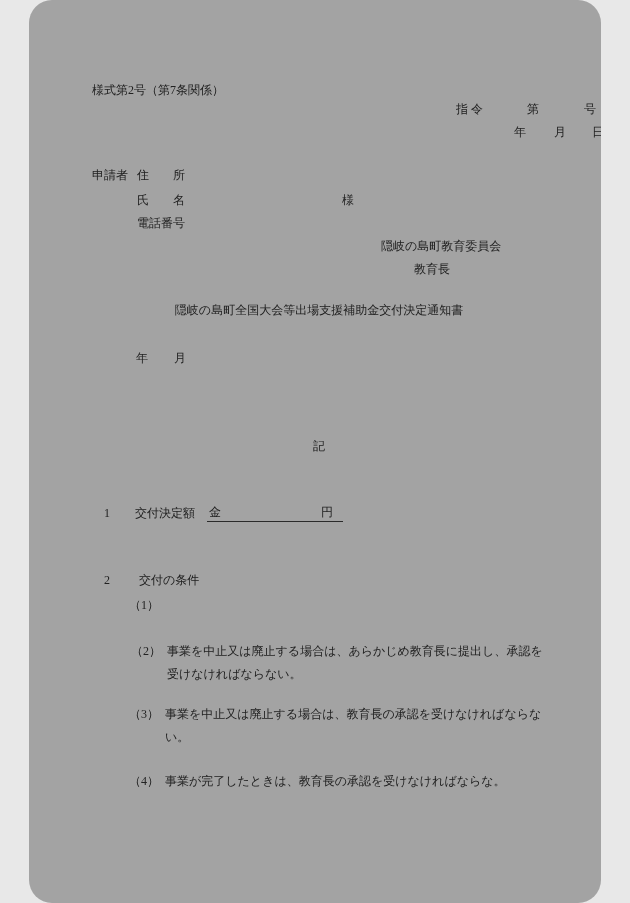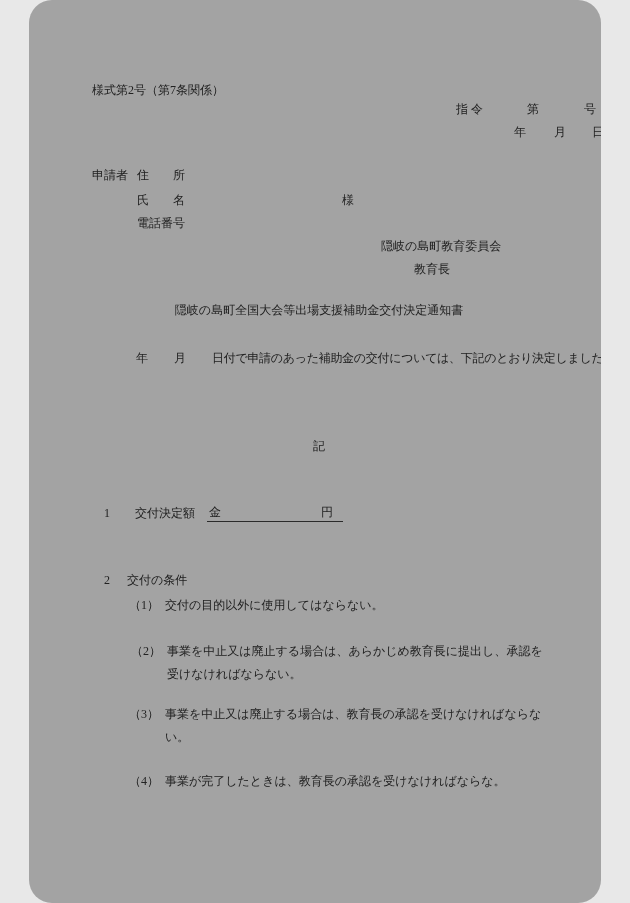--- a/index.html
+++ b/index.html
@@ -42,36 +42,34 @@
   <div class="abs" style="left:313px;top:194px">様</div>
   <div class="abs" style="left:108px;top:217px">電話番号</div>
 
   <div class="abs" style="left:352px;top:240px">隠岐の島町教育委員会</div>
   <div class="abs" style="left:385px;top:263px">教育長</div>
 
   <div class="abs center" style="top:304px">隠岐の島町全国大会等出場支援補助金交付決定通知書</div>
 
   <div class="abs" style="left:107px;top:352px">年</div>
   <div class="abs" style="left:145px;top:352px">月</div>
-  <div class="abs body-line" style="left:183px;top:352px">日付で申請のあった補助金の交付については、下記のとおり決定しました</div>
 
   <div class="abs center" style="top:440px">記</div>
 
   <div class="abs" style="left:75px;top:507px">1</div>
   <div class="abs" style="left:106px;top:507px">交付決定額</div>
   <div class="abs amount-field" style="left:178px;top:505px;width:136px">
     <span class="amt-pre">金</span>
     <span class="amt-suf">円</span>
   </div>
 
   <div class="abs" style="left:75px;top:574px">2</div>
-  <div class="abs" style="left:98px;top:574px">交付の条件</div>
+  <div class="abs" style="left:110px;top:574px">交付の条件</div>
 
   <div class="abs" style="left:100px;top:599px">（1）</div>
-  <div class="abs" style="left:136px;top:599px">交付の目的以外に使用してはならない。</div>
 
   <div class="abs" style="left:102px;top:645px">（2）</div>
   <div class="abs" style="left:138px;top:645px">事業を中止又は廃止する場合は、あらかじめ教育長に提出し、承認を</div>
   <div class="abs" style="left:138px;top:668px">受けなければならない。</div>
 
   <div class="abs" style="left:100px;top:708px">（3）</div>
   <div class="abs" style="left:136px;top:708px">事業を中止又は廃止する場合は、教育長の承認を受けなければならな</div>
   <div class="abs" style="left:136px;top:731px">い。</div>
 
   <div class="abs" style="left:100px;top:775px">（4）</div>

